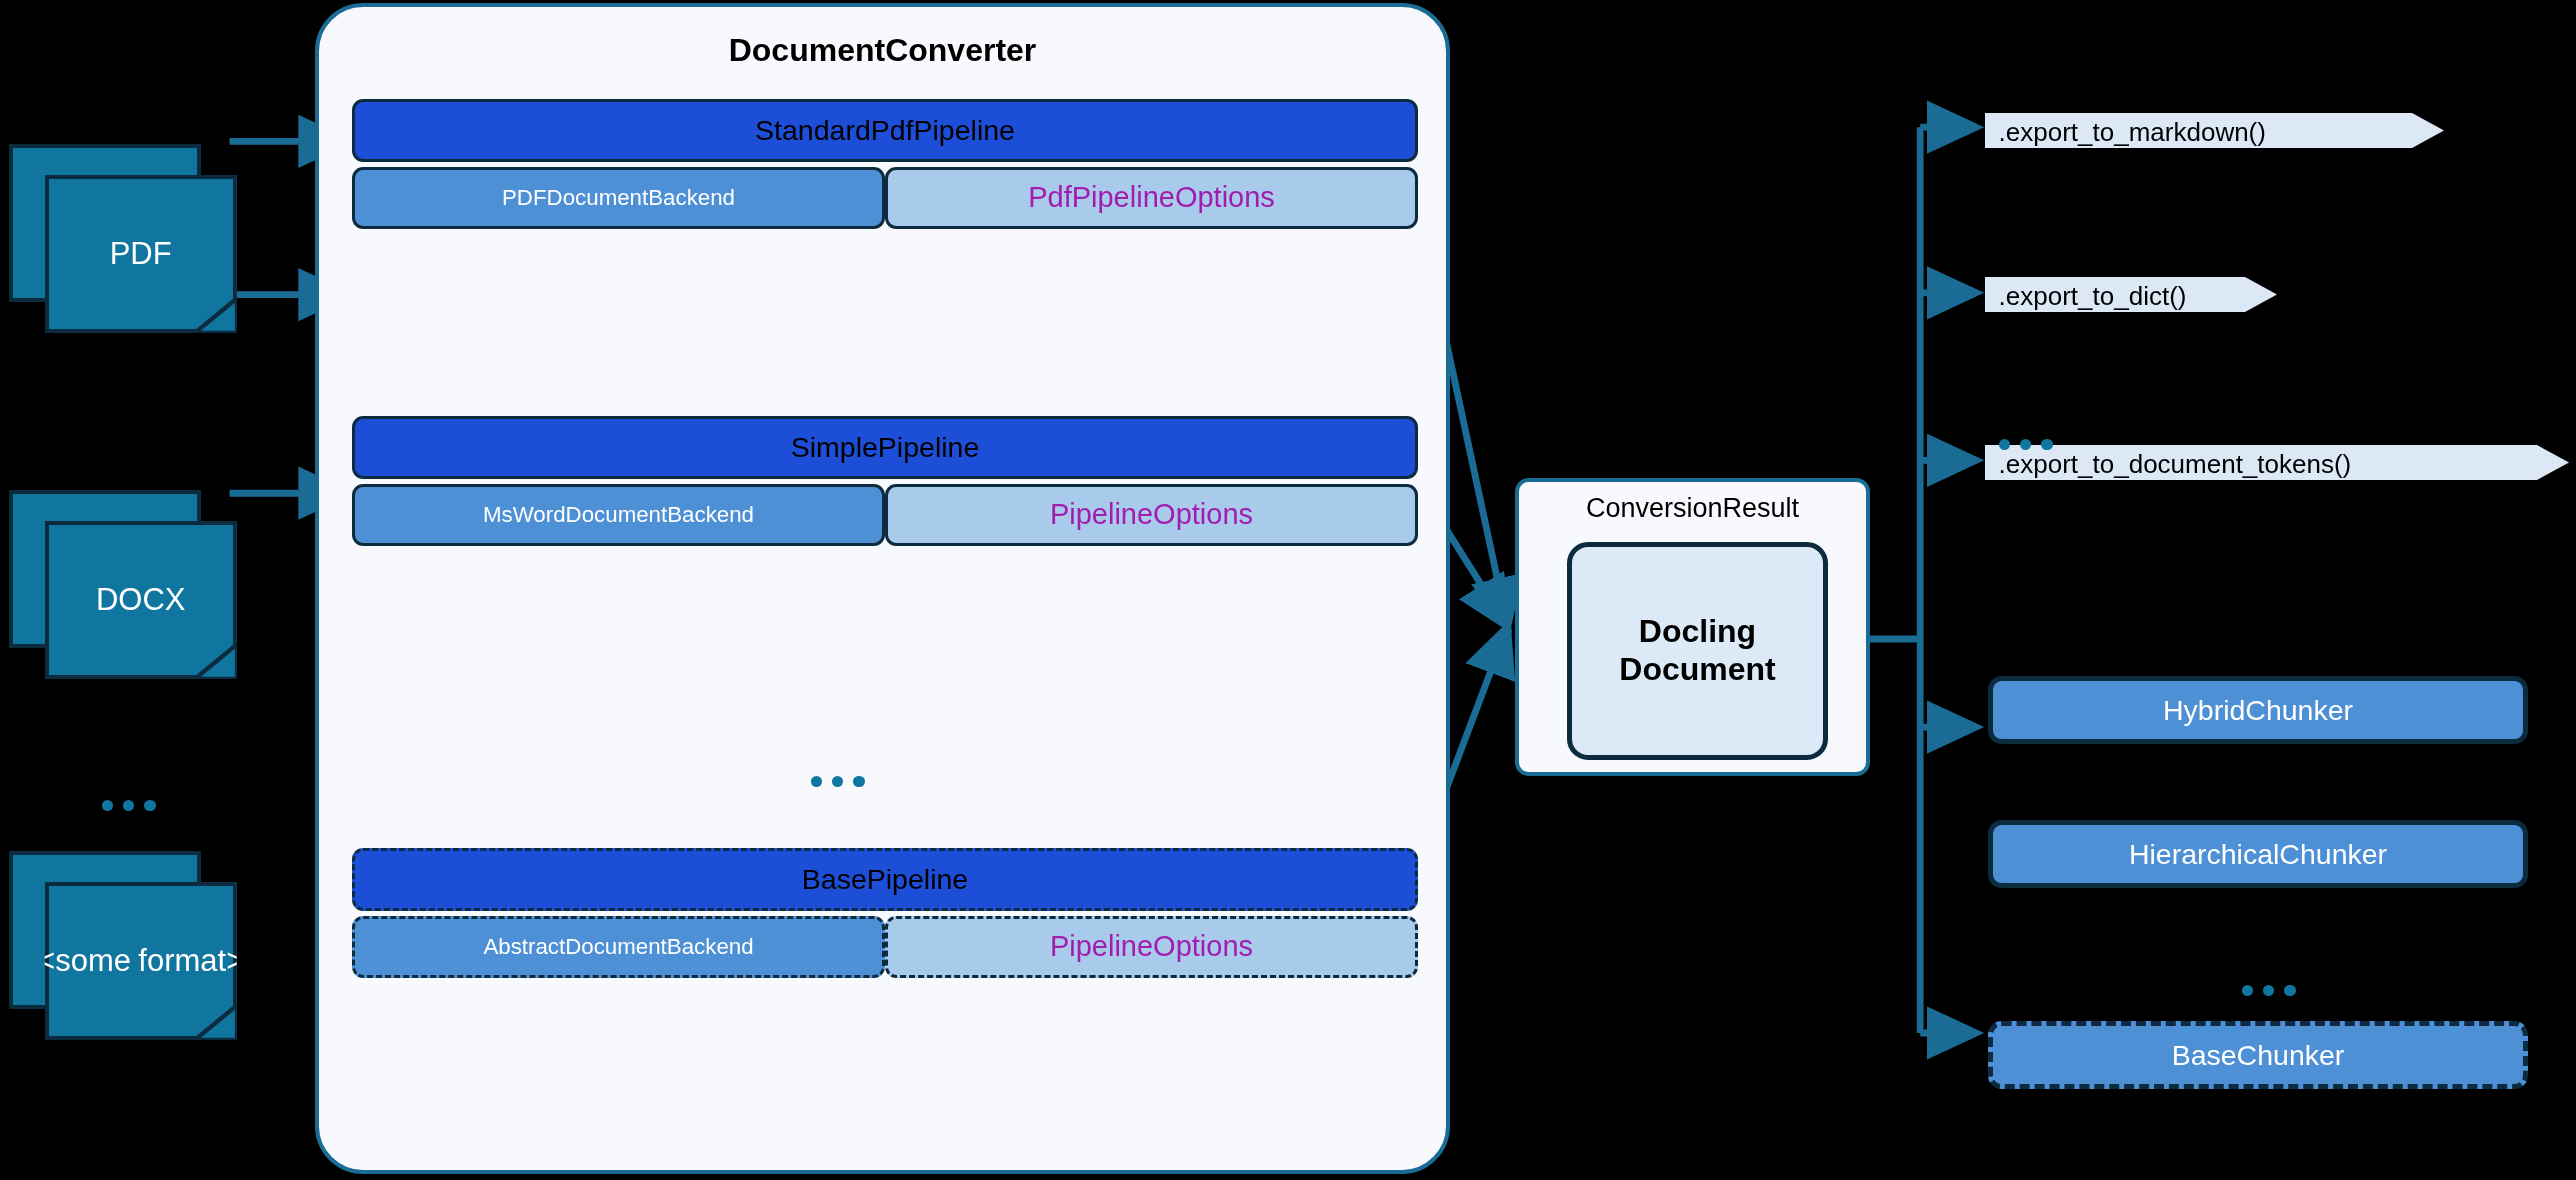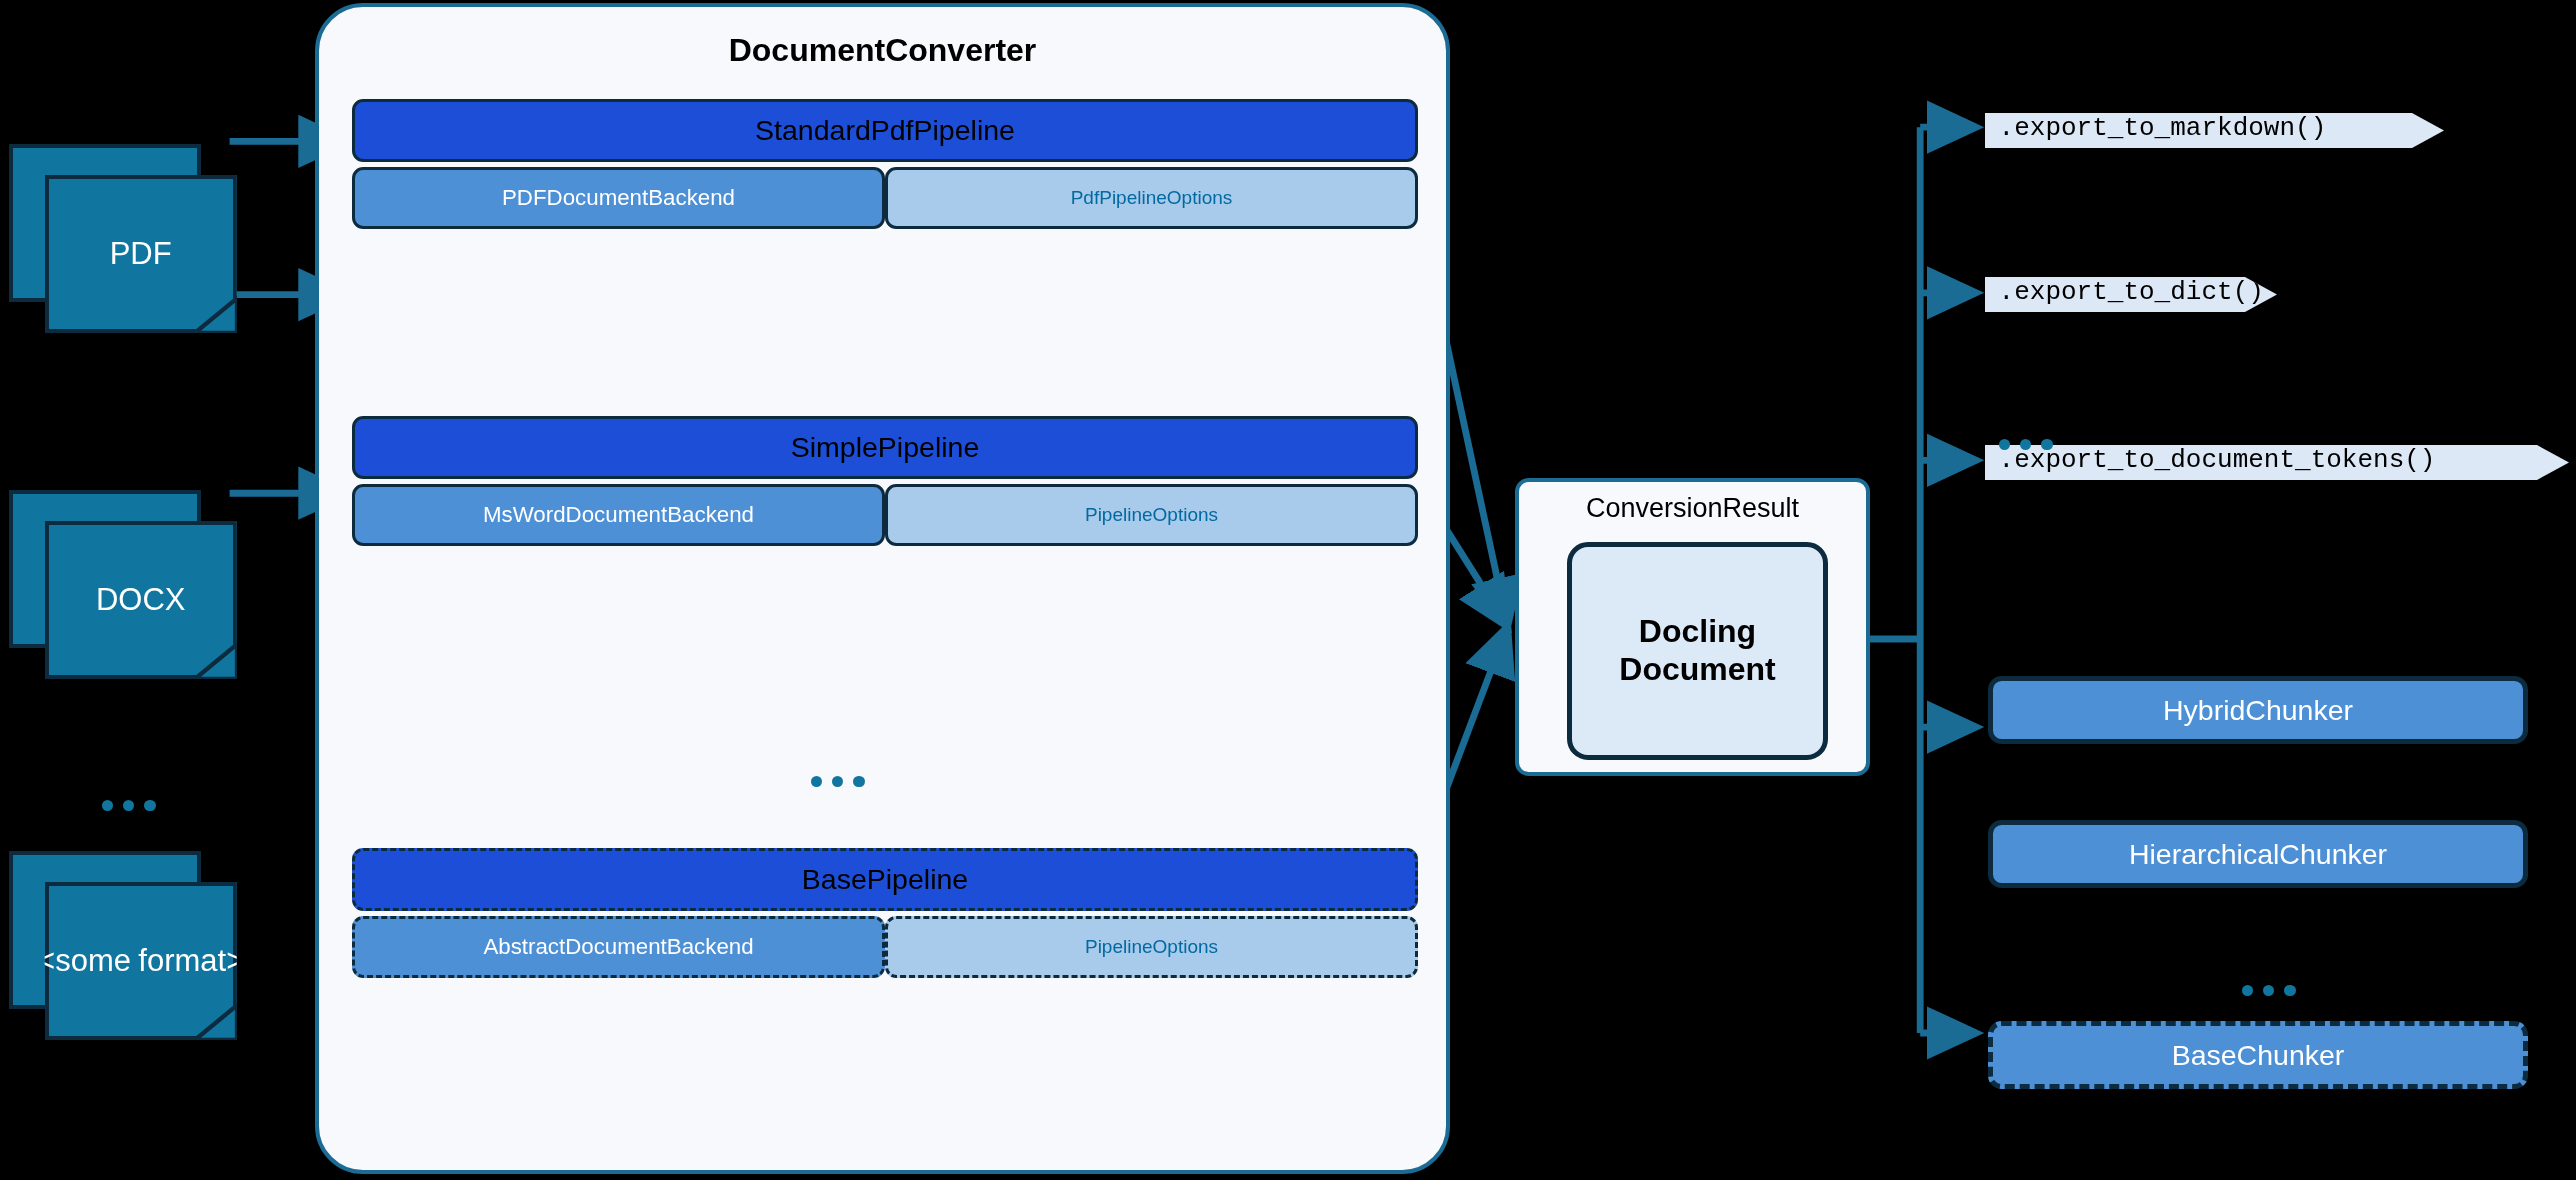--- a/index.html
+++ b/index.html
@@ -125,22 +125,22 @@
   }
   .slot-backend {
     width: 50%;
     background: #4d90d6;
     color: #ffffff;
     font-size: 22.3px;
   }
   .slot-options {
     width: 50%;
     background: #a9cbeb;
-    color: #0369a1;
-    font-size: 19px;
+    color: #a21caf;
+    font-size: 29px;
   }
   .dashed .pipeline-head,
   .dashed .slot { border-style: dashed; }
 
   
   .dots {
     position: absolute;
     display: flex;
     gap: 10px;
     align-items: center;
@@ -194,27 +194,26 @@
     line-height: 1.18;
     color: #000000;
   }
 
   
   .export-arrow {
     position: absolute;
     height: 35px;
     background: #dde8f7;
     display: flex;
-    align-items: flex-start;
+    align-items: flex-end;
     font-size: 26px;
     color: #000000;
     padding-left: 13.6px;
     box-sizing: border-box;
     z-index: 10;
-    font-family: Liberation Mono, monospace;
   }
 
   
   .chunker {
     position: absolute;
     background: #4d90d6;
     border: 5px solid #0d2b3e;
     border-radius: 13.6px;
     box-sizing: border-box;
     display: flex;

